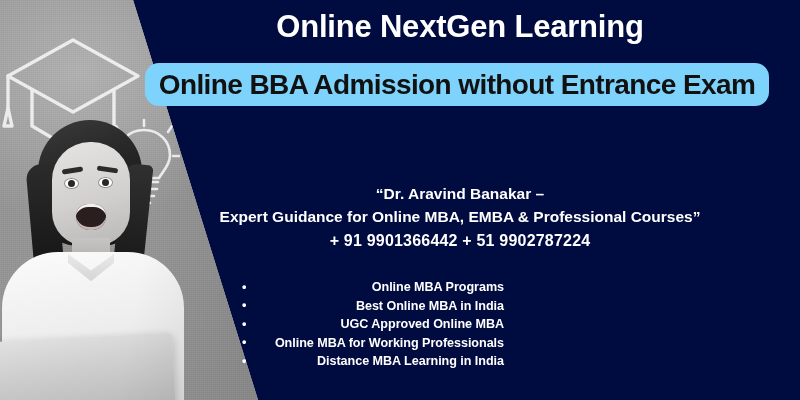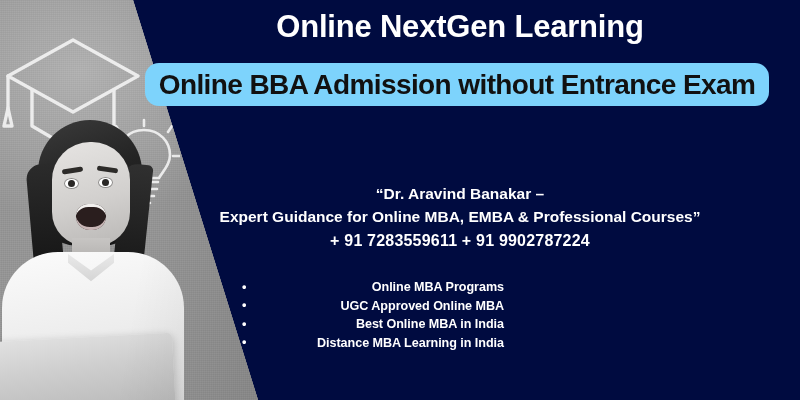--- a/index.html
+++ b/index.html
@@ -212,28 +212,29 @@
 
     <div class="headline-wrap">
       <h1 style="margin:0;font-weight:700;">
         <span class="headline">Online BBA Admission without Entrance Exam</span>
       </h1>
     </div>
 
     <div class="quote">
       <div>“Dr. Aravind Banakar –</div>
       <div>Expert Guidance for Online MBA, EMBA &amp; Professional Courses”</div>
-      <div class="phones">+ 91 7283559611  + 91 9902787224</div>
+      <div class="phones">+ 91 9901366442  + 51 9902787224</div>
     </div>
 
     <div class="lists">
       <div class="list-col left">
         <ul>
           <li>Online MBA Programs</li>
+          <li>Best Online MBA in India</li>
           <li>UGC Approved Online MBA</li>
-          <li>Best Online MBA in India</li>
+          <li>Online MBA for Working Professionals</li>
           <li>Distance MBA Learning in India</li>
         </ul>
       </div>
     </div>
 
   </div>
 </div>
 
 </body></html>

